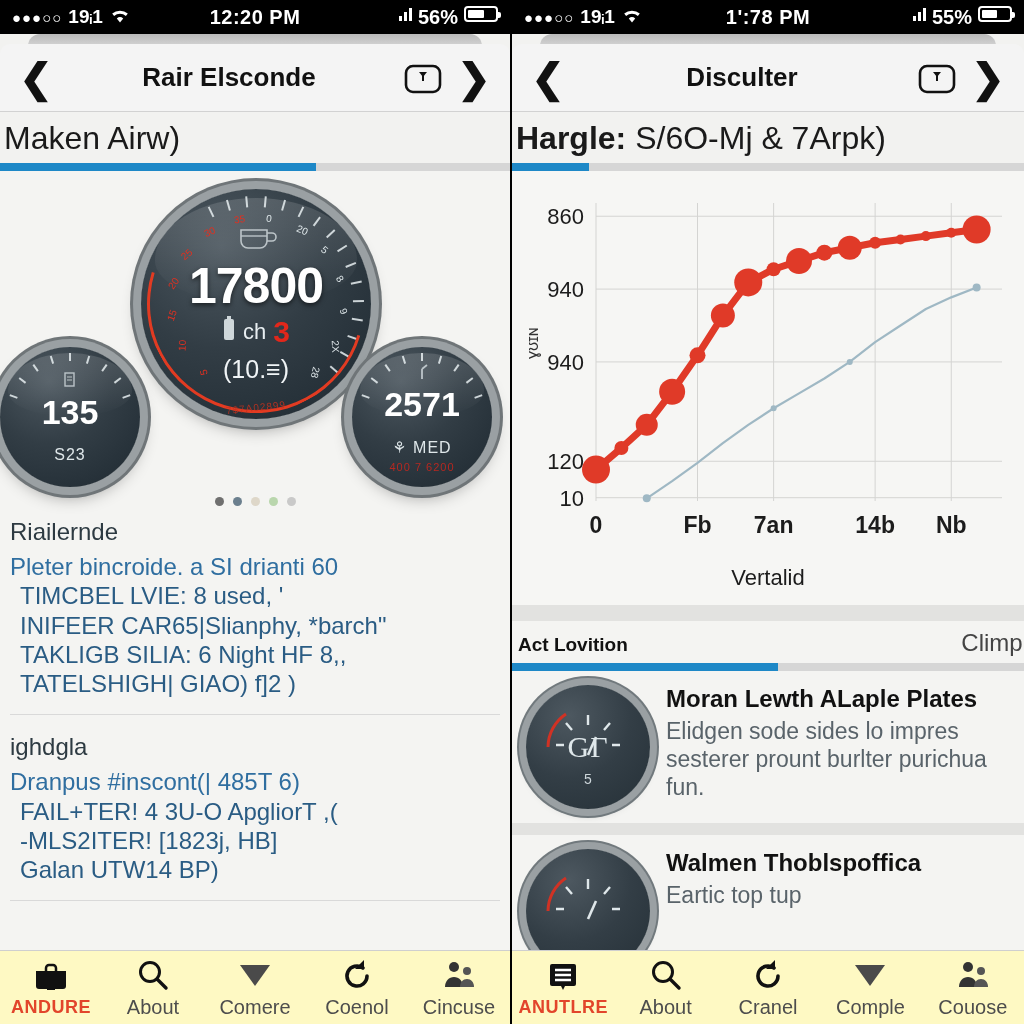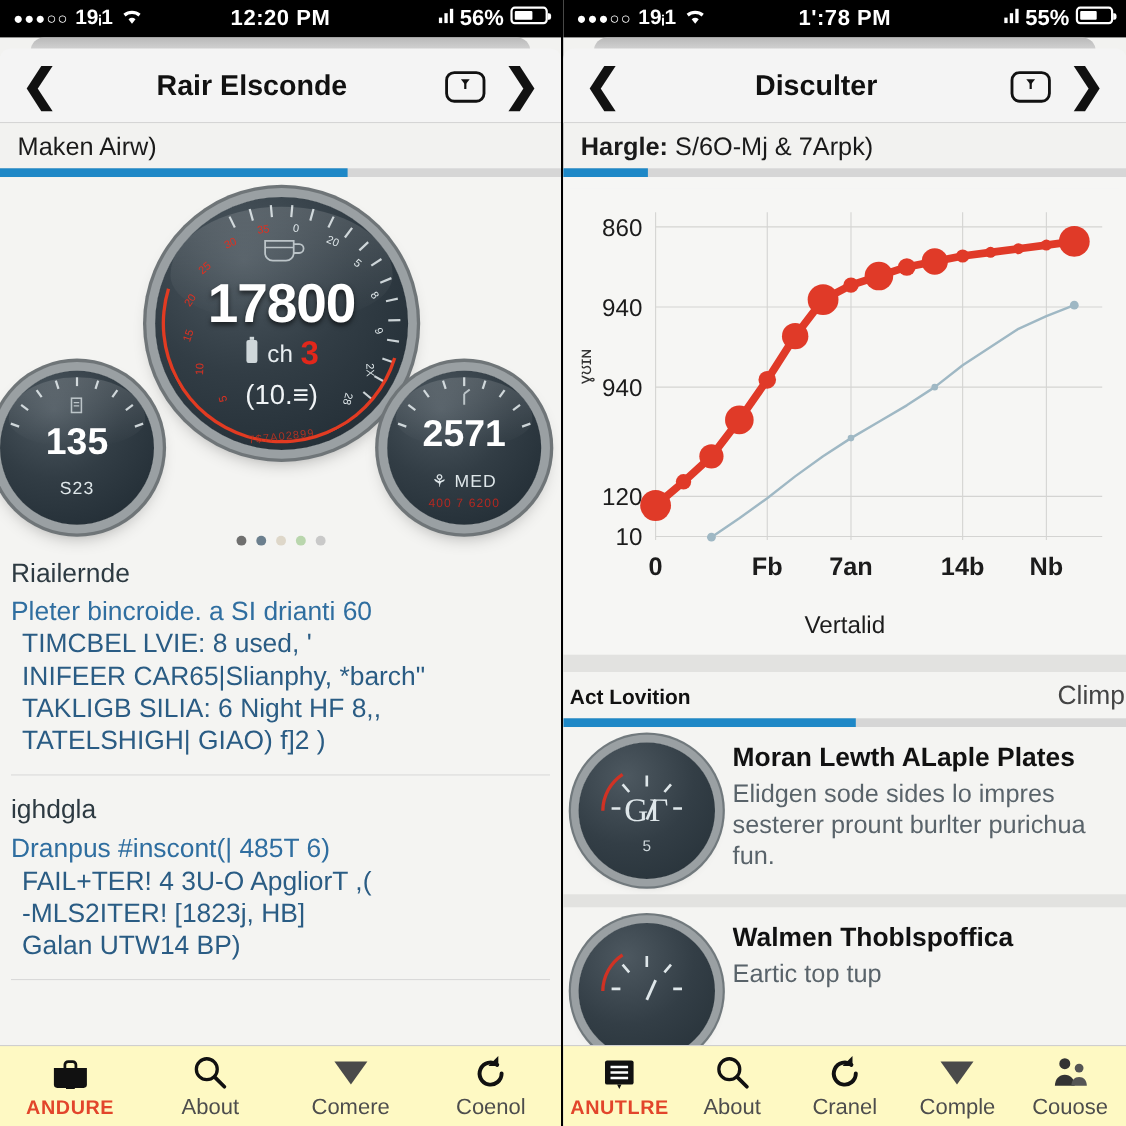--- a/index.html
+++ b/index.html
@@ -41,21 +41,21 @@
   .navbar { height:68px; background:#f4f4f4; display:flex; align-items:center;
             padding:0 14px; border-bottom:1px solid #d2d2d2;
             border-radius:10px 10px 0 0; margin-top:-4px; flex:0 0 auto; }
   .chev { font-size:40px; font-weight:bold; color:#111; line-height:1;
           width:44px; text-align:center; cursor:pointer; }
   .navtitle { flex:1; text-align:center; font-size:26px; font-weight:bold; color:#111; }
   .navicon { width:46px; height:34px; position:relative; margin-right:6px; }
   .navicon svg { width:100%; height:100%; }
 
   
-  .subhead { padding:8px 6px 6px 16px; font-size:23px; color:#1a1a1a; flex:0 0 auto;
+  .subhead { padding:8px 6px 6px 4px; font-size:32px; color:#1a1a1a; flex:0 0 auto;
              white-space:nowrap; }
   .subhead .lbl { font-weight:bold; }
   .progress { height:8px; background:#d6d6d6; flex:0 0 auto; }
   .progress .fill { height:100%; background:#1e88c7; }
 
   
   .body { flex:1; overflow:hidden; position:relative; background:#f4f4f2; }
 
   
   .gauges { position:relative; height:330px; }
@@ -381,20 +381,31 @@
           <div class="lb">Comere</div>
         </div>
         <div class="tab">
           <div class="ico">
             <svg width="32" height="32" viewBox="0 0 32 32">
               <path d="M26 17a10 10 0 1 1-4-8" fill="none" stroke="#111" stroke-width="3.6" stroke-linecap="round"></path>
               <path d="M23 1v9h-9z" fill="#111"></path>
             </svg>
           </div>
           <div class="lb">Coenol</div>
+        </div>
+        <div class="tab">
+          <div class="ico">
+            <svg width="32" height="30" viewBox="0 0 32 30">
+              <circle cx="11" cy="7" r="5" fill="#333"></circle>
+              <path d="M2 27c0-6 4-10 9-10s9 4 9 10z" fill="#333"></path>
+              <circle cx="24" cy="11" r="4" fill="#555"></circle>
+              <path d="M17 27c0-5 3-8 7-8s7 3 7 8z" fill="#555"></path>
+            </svg>
+          </div>
+          <div class="lb">Cincuse</div>
         </div>
       </div>
   </div>
 
   <div class="panel right">
 
     <div class="statusbar">
       <div class="sb-left">
         <span class="dots">●●●○○</span>
         <span class="carrier">19ᵢ1</span>

